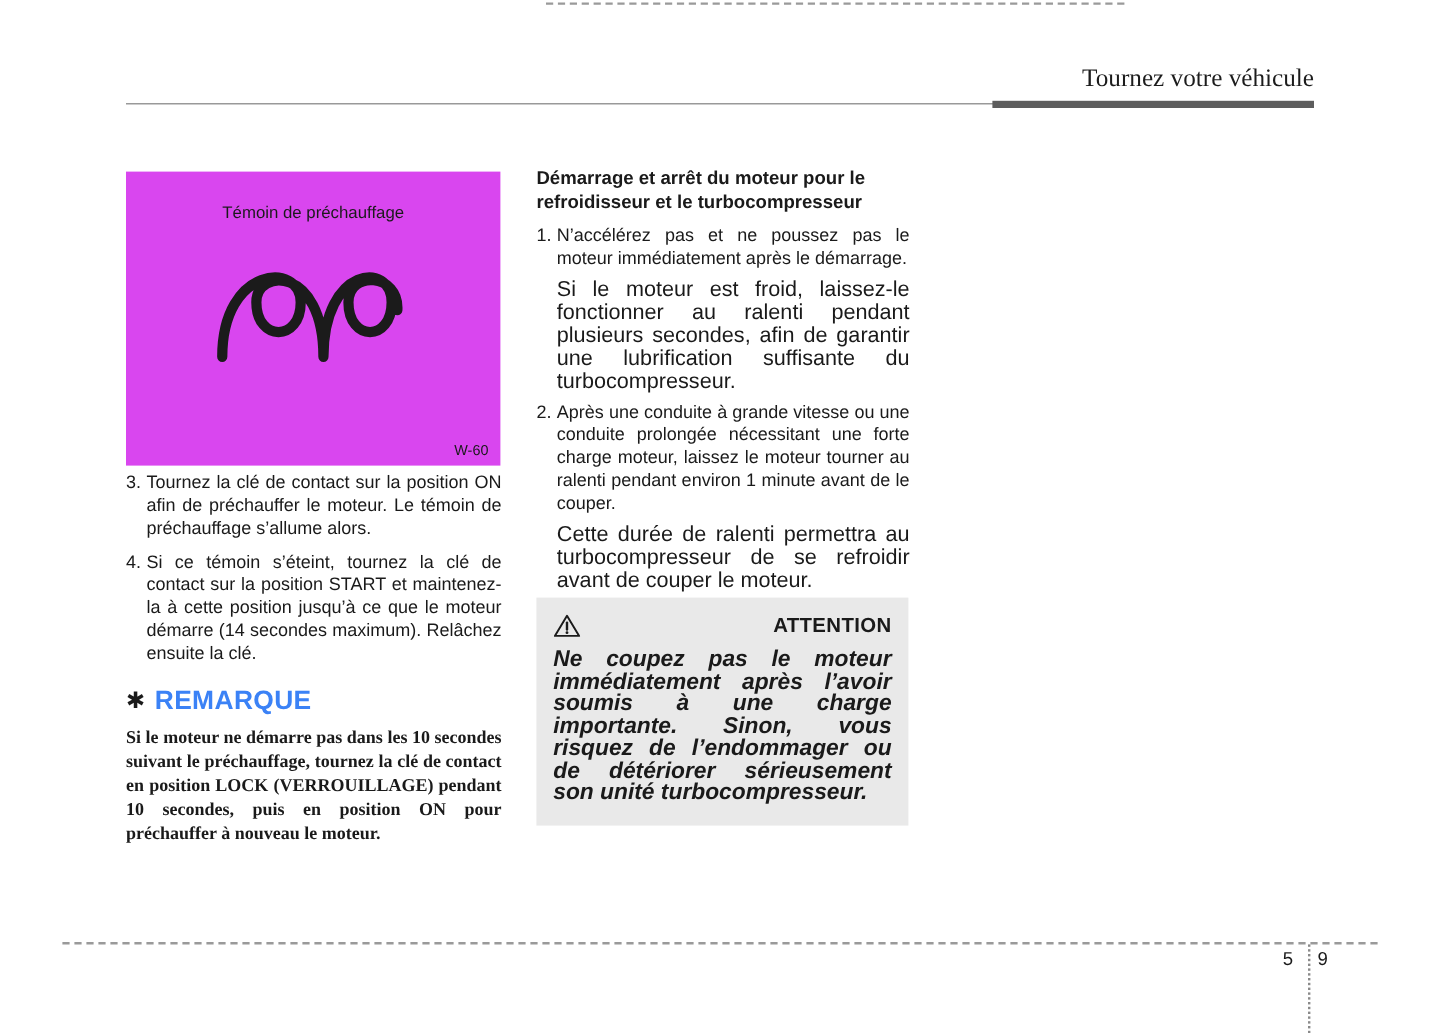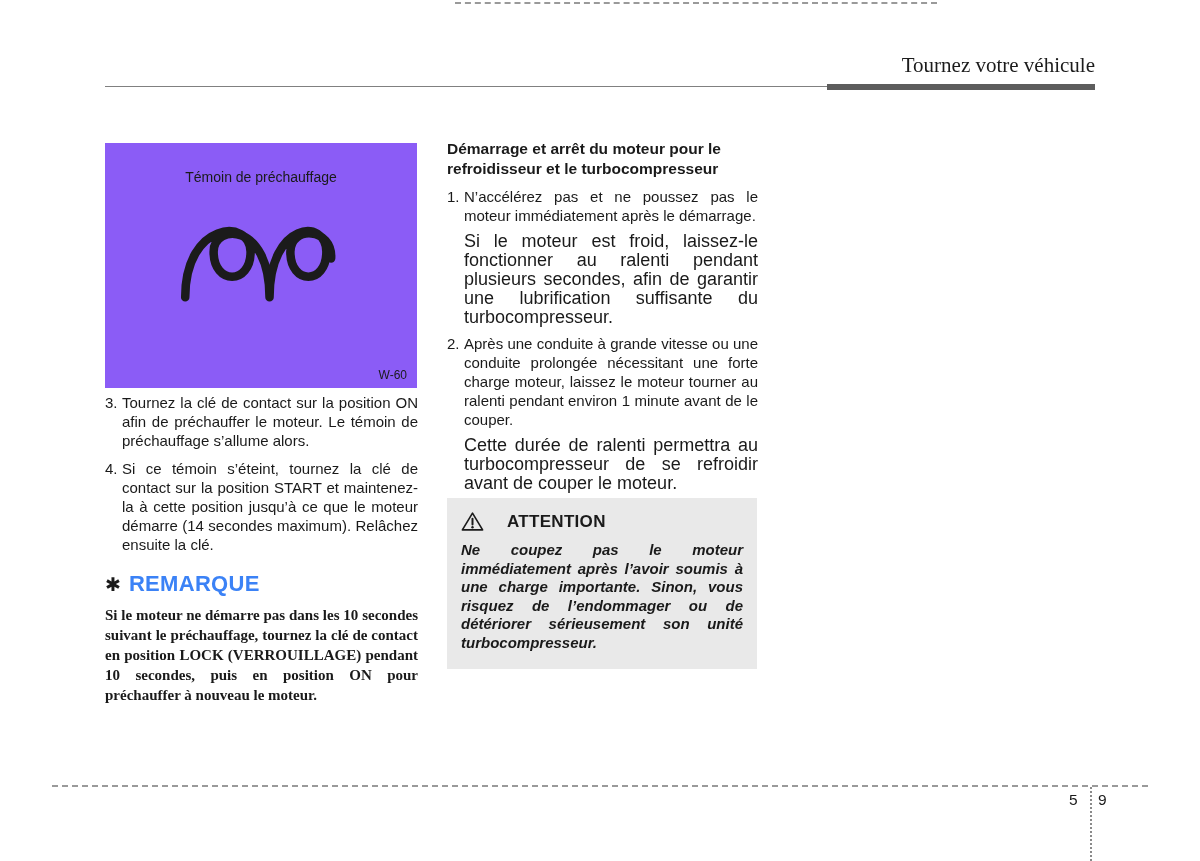--- a/index.html
+++ b/index.html
@@ -24,21 +24,21 @@
     font-family:"Liberation Serif", serif;
     font-size:21px; color:#1c1c1c;
     white-space:nowrap;
   }
   .header-rule { position:absolute; left:105px; top:84px; width:990px; height:6px; }
   .header-rule .thin  { position:absolute; left:0; top:2px; width:100%; height:1px; background:#808080; }
   .header-rule .thick { position:absolute; right:0; top:0; width:268px; height:6px; background:#5d5d5d; }
 
   .figure-box {
     position:absolute; left:105px; top:143px; width:312px; height:245px;
-    background:#8b5cf6;
+    background:#d946ef;
   }
   .figure-caption { margin:0; padding-top:26px; text-align:center; font-size:14px; color:#1a1a1a; }
   .glow-svg { display:block; margin:12px auto 0; }
   .figure-code { position:absolute; right:10px; bottom:6px; font-size:12px; }
 
   .left-text { position:absolute; left:105px; top:393px; width:313px; }
   .num-item {
     position:relative; padding-left:17px;
     text-align:justify; font-size:15px; line-height:19px;
     margin-bottom:9px;
@@ -62,25 +62,25 @@
   .cont-para {
     padding-left:17px; text-align:justify;
     font-size:18px; line-height:19px; margin-bottom:7px;
   }
 
   .caution-box {
     position:absolute; left:447px; top:498px; width:310px;
     background:#e9e9e9;
     padding:13px 14px 17px; box-sizing:border-box;
   }
-  .caution-head { display:flex; align-items:center; gap:23px; }
+  .caution-head { display:flex; align-items:center; gap:0;justify-content:space-between; }
   .caution-title { font-size:17px; font-weight:bold; letter-spacing:0.3px; }
   .caution-body {
     margin-top:9px;
-    font-size:15px; font-weight:bold; font-style:italic;
+    font-size:19px; font-weight:bold; font-style:italic;
     line-height:18.5px; text-align:justify;
   }
 
   .bottom-dash {
     position:absolute; left:52px; top:785px; width:1096px; height:0;
     border-top:2px dashed #9a9a9a;
   }
   .fold-dots {
     position:absolute; left:1090px; top:787px; height:74px; width:0;
     border-left:2px dotted #8a8a8a;

